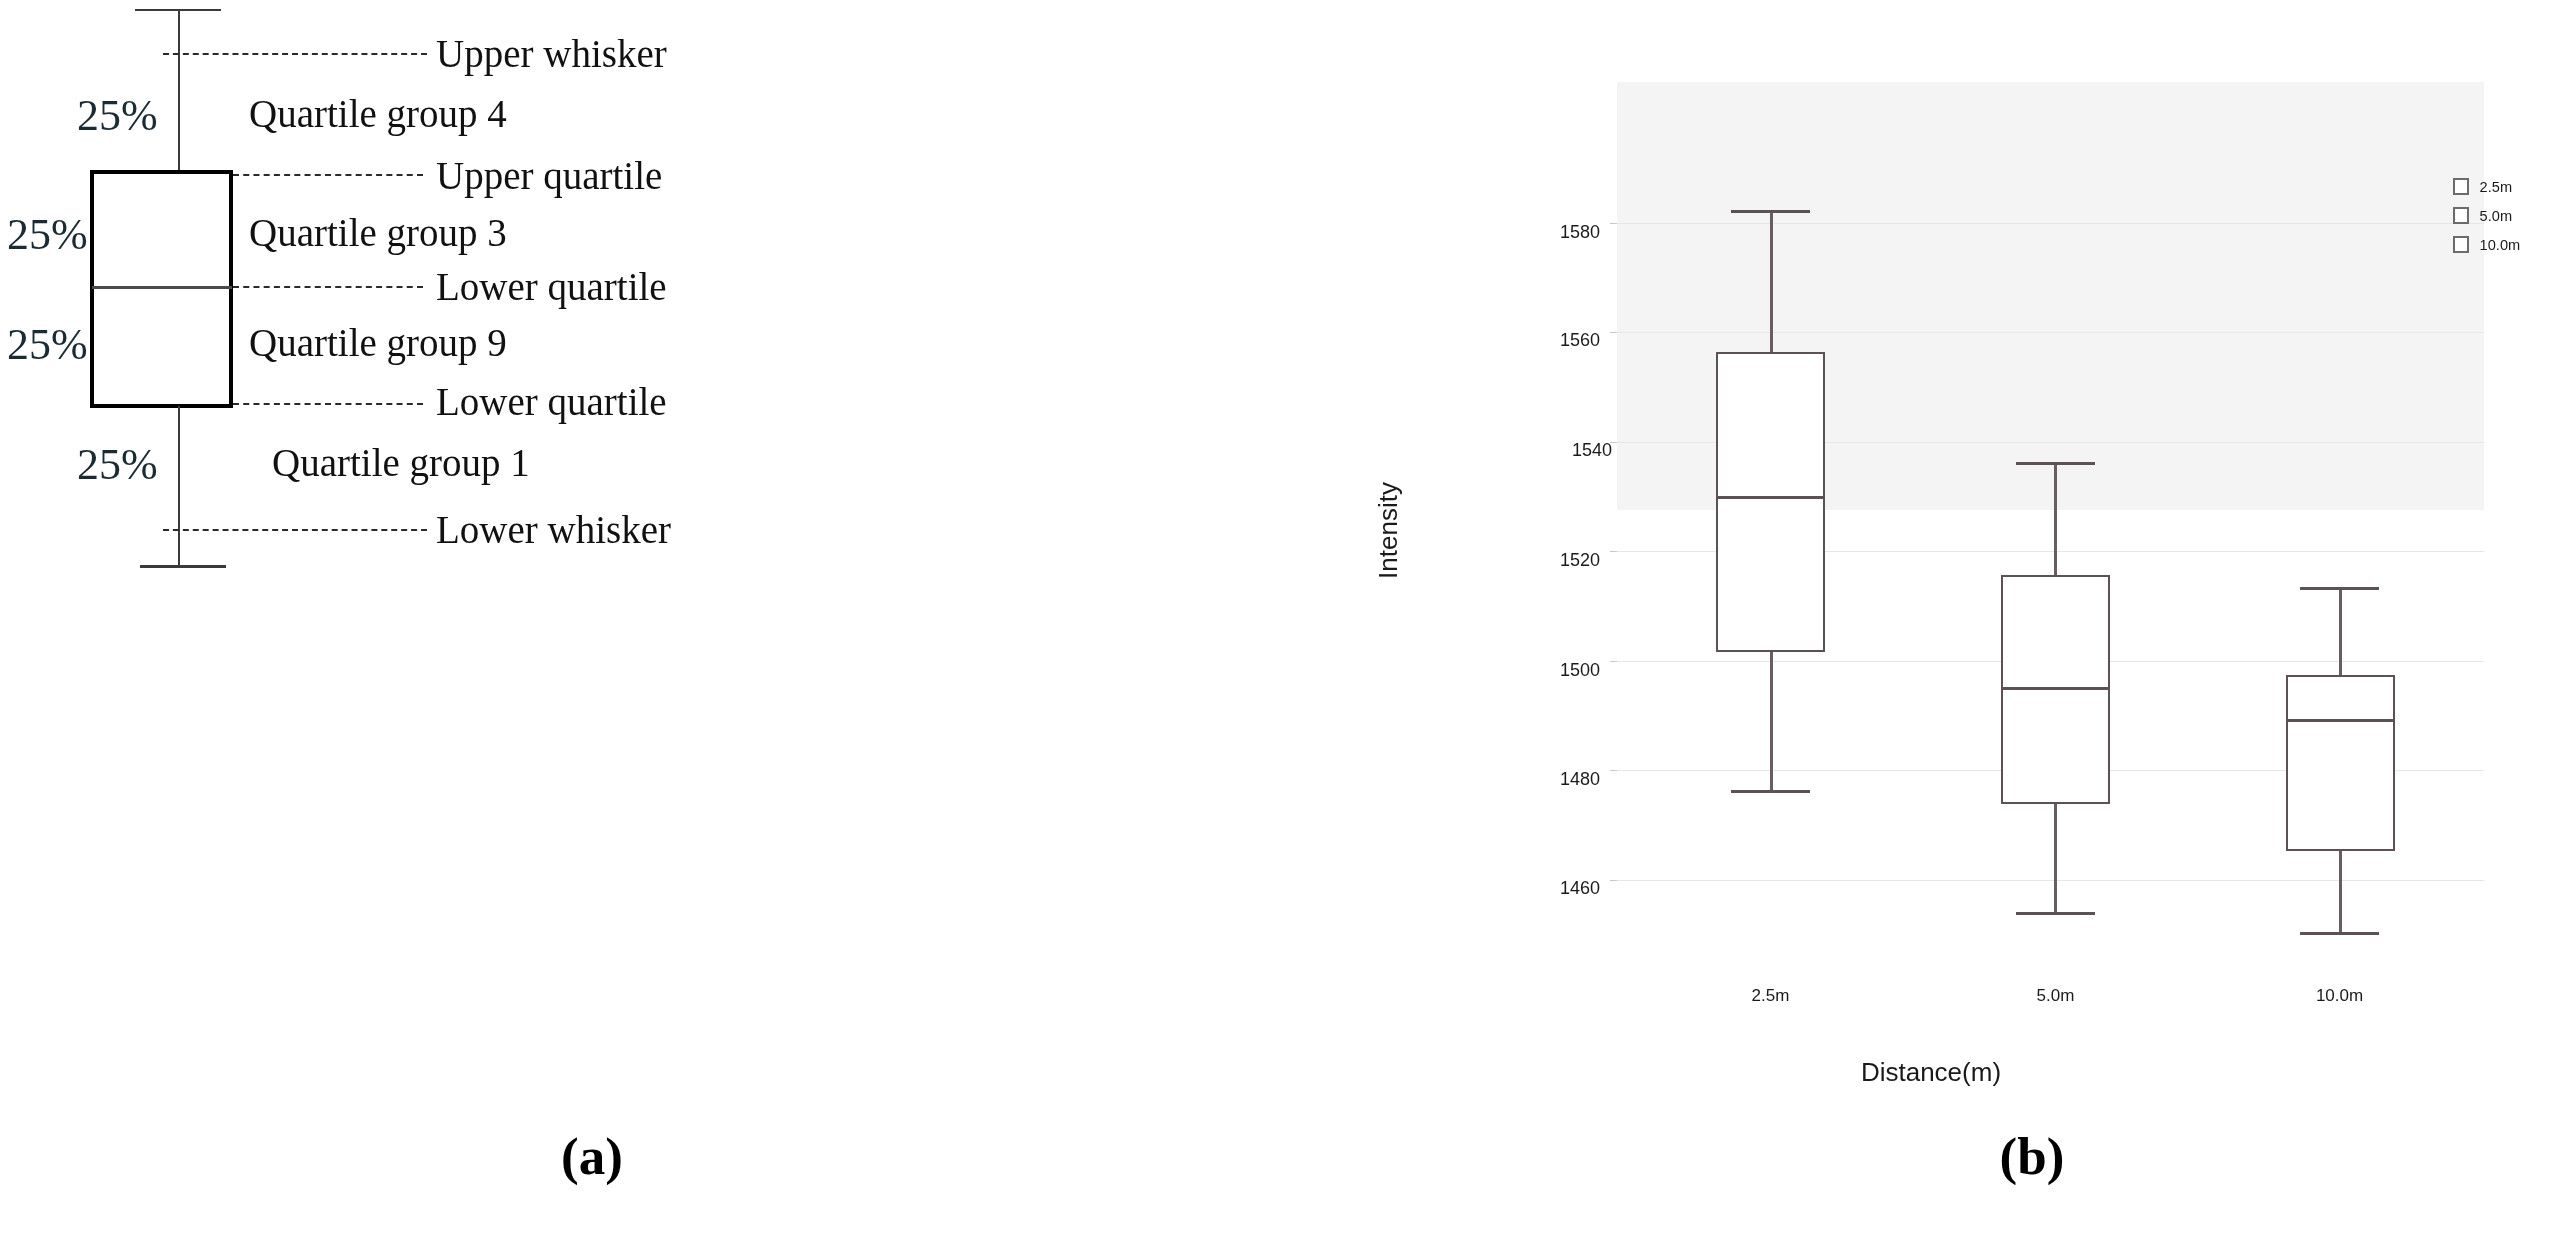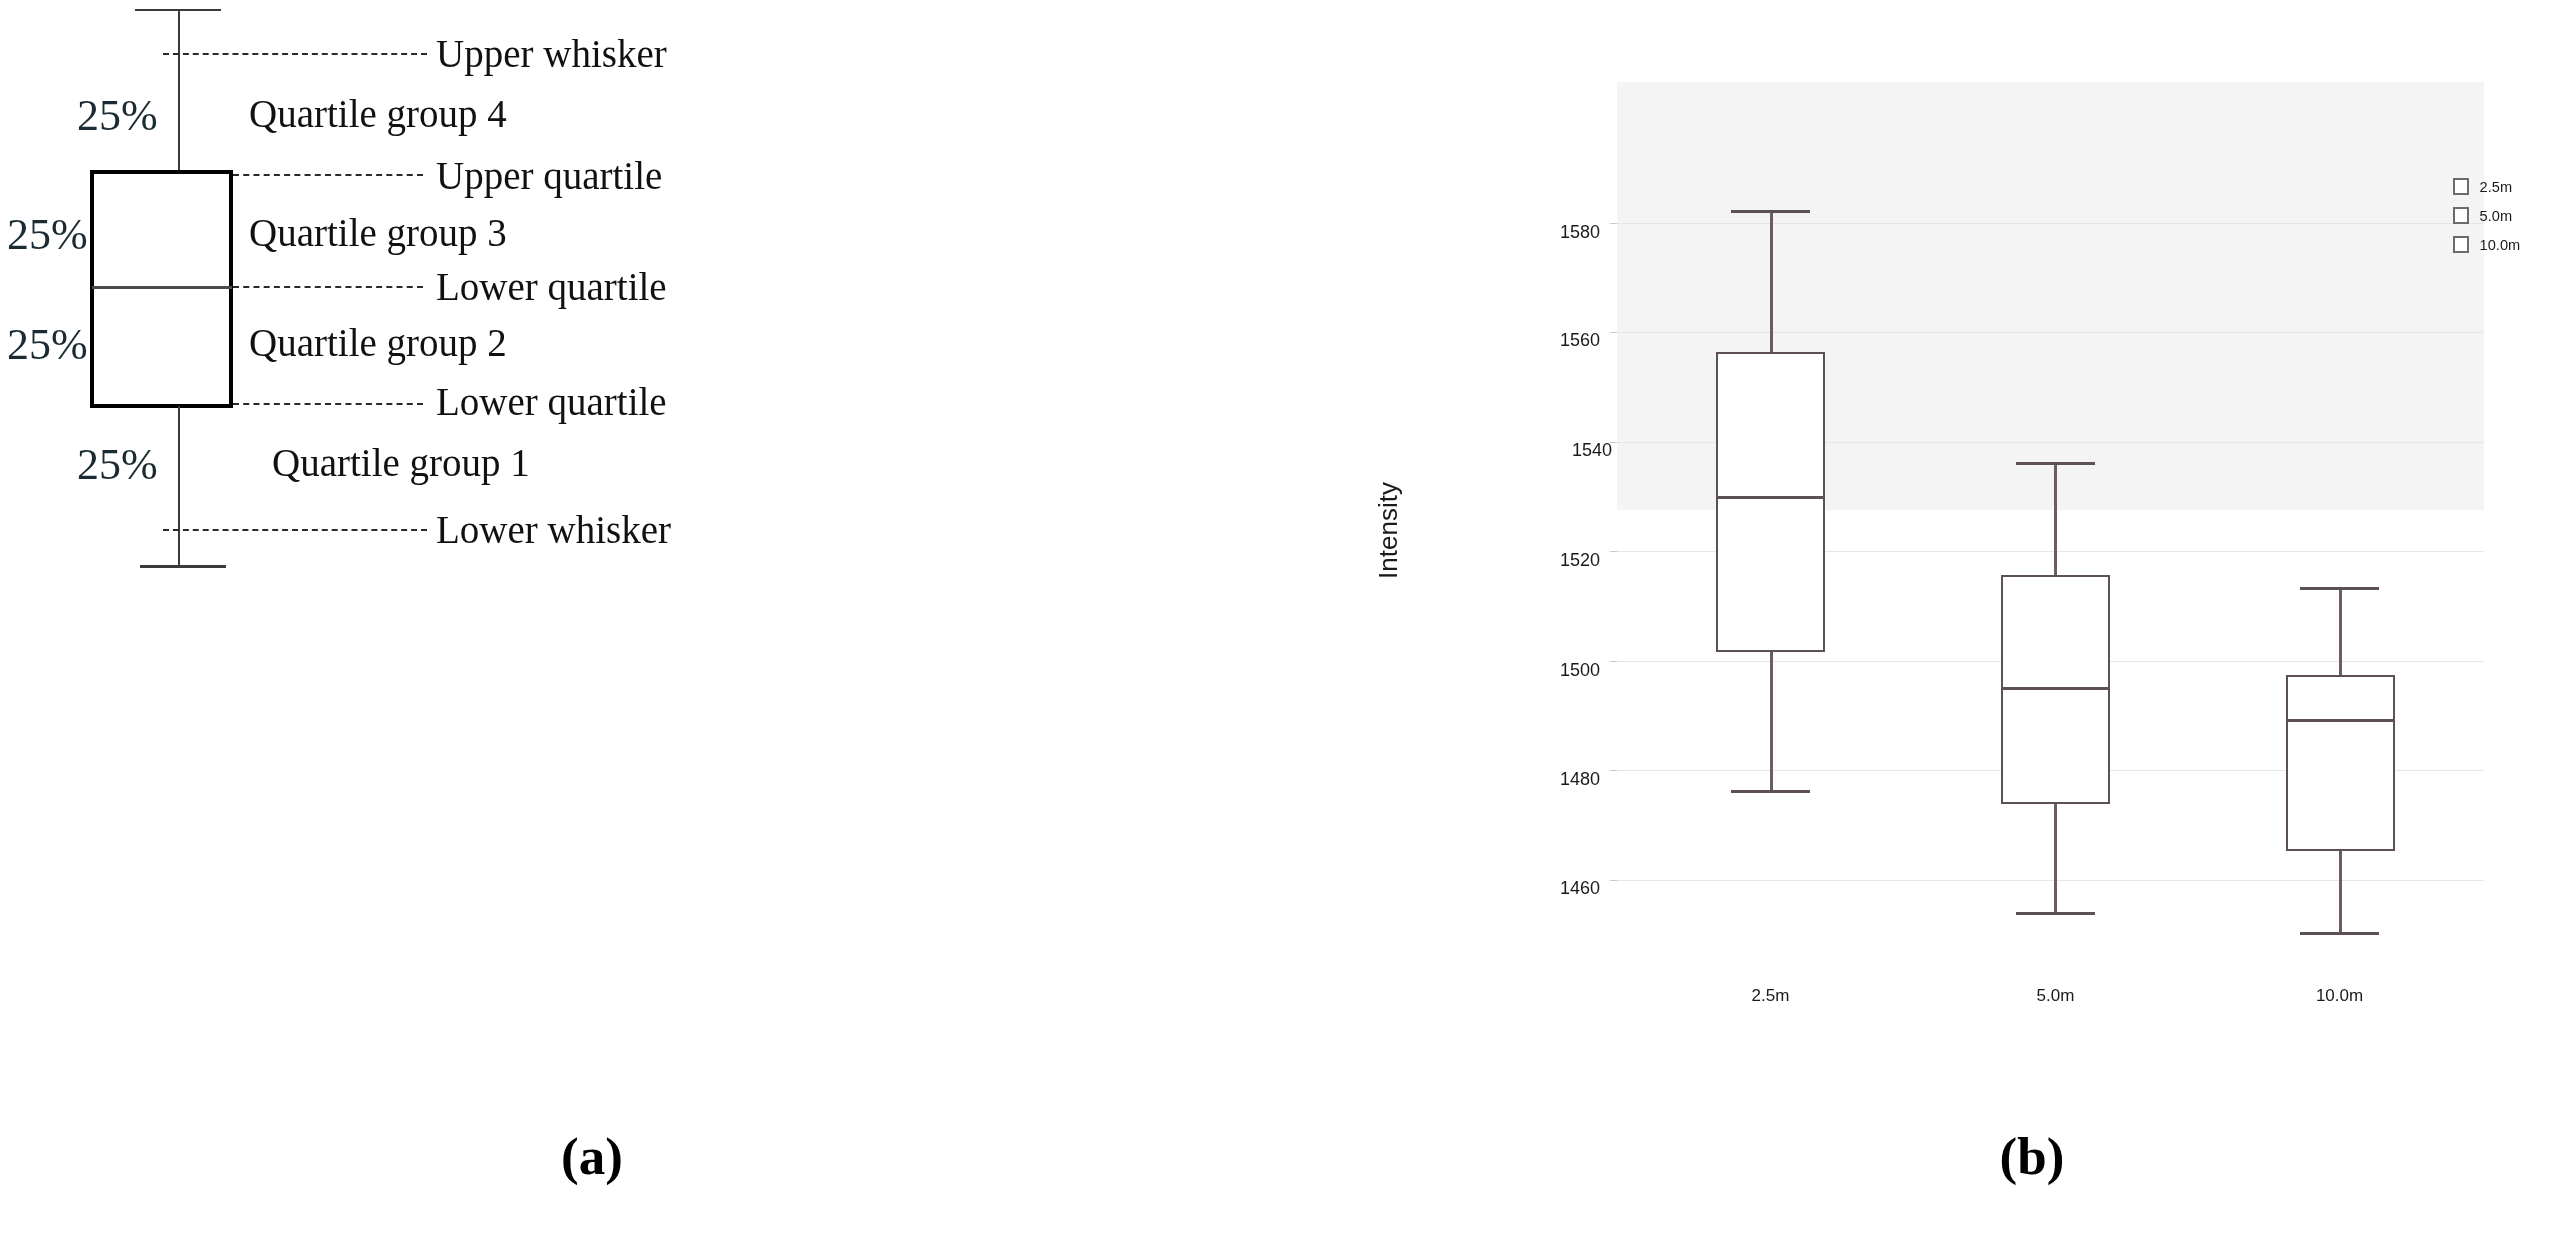--- a/index.html
+++ b/index.html
@@ -242,21 +242,21 @@
     <div class="leader" style="left:163px; top:529px; width:264px;"></div>
 
     <div class="diag-label" style="left:436px; top:34px;">Upper whisker</div>
     <div class="diag-label" style="left:436px; top:156px;">Upper quartile</div>
     <div class="diag-label" style="left:436px; top:267px;">Lower quartile</div>
     <div class="diag-label" style="left:436px; top:382px;">Lower quartile</div>
     <div class="diag-label" style="left:436px; top:510px;">Lower whisker</div>
 
     <div class="group-label" style="left:249px; top:94px;">Quartile group 4</div>
     <div class="group-label" style="left:249px; top:213px;">Quartile group 3</div>
-    <div class="group-label" style="left:249px; top:323px;">Quartile group 2</div>
+    <div class="group-label" style="left:249px; top:323px;">Quartile group 9</div>
     <div class="group-label" style="left:244px; top:443px;margin-left:28px;">Quartile group 1</div>
 
     <div class="pct-label" style="left:77px; top:94px;">25%</div>
     <div class="pct-label" style="left:6.9px; top:213px;">25%</div>
     <div class="pct-label" style="left:6.9px; top:323px;">25%</div>
     <div class="pct-label" style="left:77px; top:443px;">25%</div>
   </div>
 
   <div id="panel-b">
 
@@ -304,20 +304,21 @@
     <div class="bp-cap" style="left:1014px; top:587px; width:79px;"></div>
     <div class="bp-box" style="left:1000px; top:675px; width:109px; height:176px;"></div>
     <div class="bp-median" style="left:1000px; top:719px; width:109px;"></div>
     <div class="bp-stem" style="left:1053px; top:851px; height:83px;"></div>
     <div class="bp-cap" style="left:1014px; top:932px; width:79px;"></div>
 
     <div class="xlab" style="left:416px; width:137px;">2.5m</div>
     <div class="xlab" style="left:701px; width:137px;">5.0m</div>
     <div class="xlab" style="left:985px; width:137px;">10.0m</div>
 
+    <div id="x-axis-title">Distance(m)</div>
     <div id="y-axis-title">Intensity</div>
   </div>
 
   <div id="legend">
     <div class="legend-row">
       <div class="legend-swatch"></div>
       <div class="legend-text">2.5m</div>
     </div>
     <div class="legend-row">
       <div class="legend-swatch"></div>

